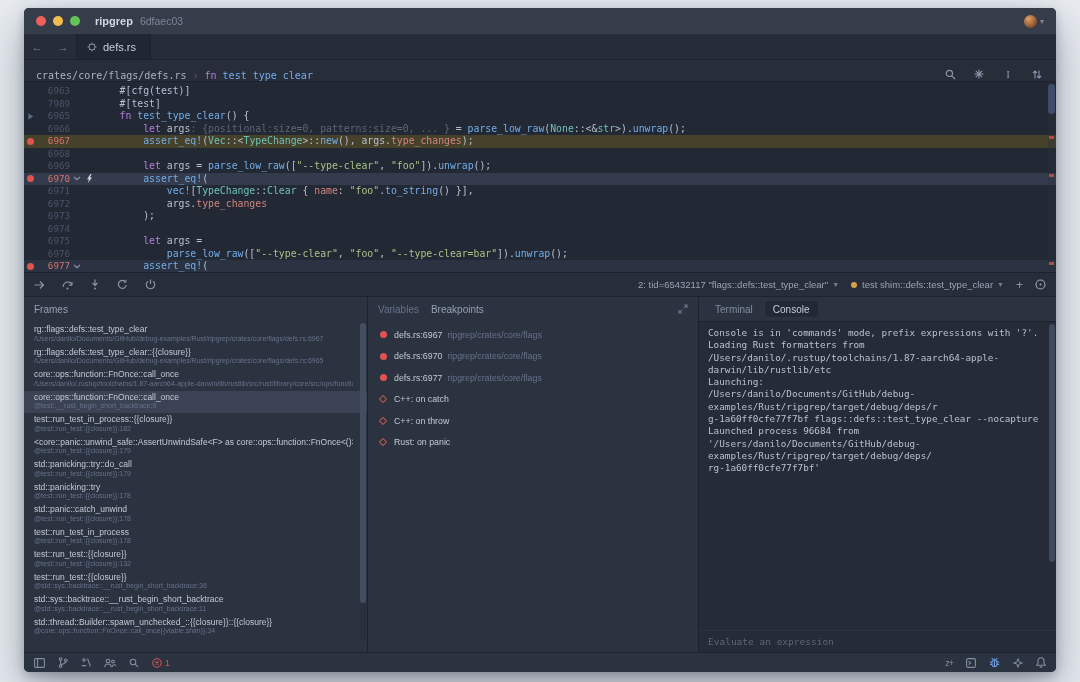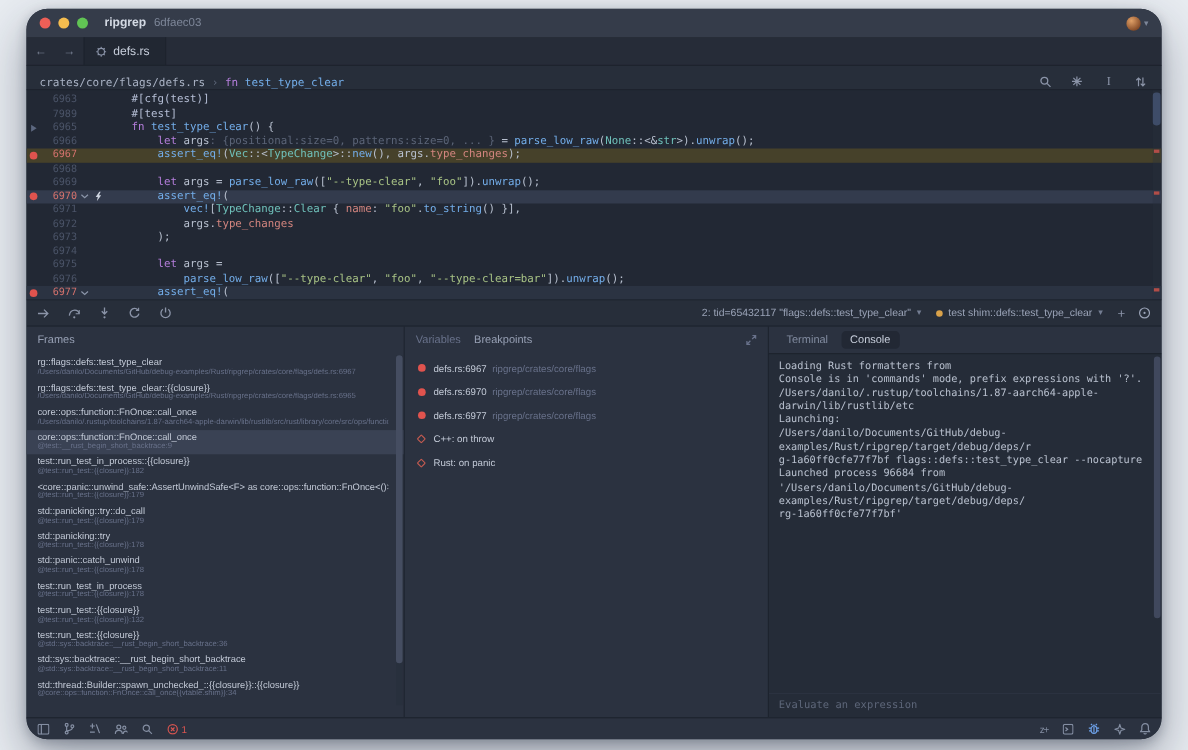--- a/index.html
+++ b/index.html
@@ -1,18 +1,18 @@
 <!DOCTYPE html>
 <html><head>
 <meta charset="utf-8">
 <style>
   *{box-sizing:border-box;margin:0;padding:0}
   html,body{width:1080px;height:682px;overflow:hidden}
   body{background:#e8ecf1;font-family:"Liberation Sans",sans-serif;-webkit-font-smoothing:antialiased}
-  .window{position:absolute;left:24px;top:8px;width:1032px;height:664px;background:#222834;border-radius:19px;
+  .window{position:absolute;left:24px;top:8px;width:1032px;height:664px;background:#222834;border-radius:5px;
     box-shadow:0 18px 44px rgba(25,35,55,.38),0 3px 10px rgba(25,35,55,.25);overflow:hidden;display:flex;flex-direction:column}
   
   .titlebar{height:26px;flex:none;background:#353c4a;display:flex;align-items:center;padding:0 12px;gap:7px}
   .tl{width:10px;height:10px;border-radius:50%}
   .tl.r{background:#ee5f57}.tl.y{background:#f5bd4f}.tl.g{background:#61c454}
   .wtitle{margin-left:8px;font-size:11px;font-weight:bold;color:#d3d9e3}
   .wbranch{font-size:10.5px;color:#7d8698}
   .avatar-wrap{margin-left:auto;display:flex;align-items:center;gap:3px}
   .avatar{width:13px;height:13px;border-radius:50%;background:radial-gradient(circle at 35% 30%,#e0a067,#8a4f2a 70%,#5a3017)}
   .avatar-chev{font-size:8px;color:#7d8698}
@@ -472,40 +472,46 @@
             <span class="bp-ic">
               <span class="bpdot"></span>
             </span>
             <span>defs.rs:6977</span>
             <span class="detail">ripgrep/crates/core/flags</span>
           </div>
           <div class="bp-row">
             <span class="bp-ic">
               <span class="exc"></span>
             </span>
+            <span>C++: on catch</span>
+          </div>
+          <div class="bp-row">
+            <span class="bp-ic">
+              <span class="exc"></span>
+            </span>
             <span>C++: on throw</span>
           </div>
           <div class="bp-row">
             <span class="bp-ic">
               <span class="exc"></span>
             </span>
             <span>Rust: on panic</span>
           </div>
         </div>
     </div>
 
     <div class="panel console">
       <div class="console-tabs">
         <span class="ctab">Terminal</span>
         <span class="ctab active">Console</span>
       </div>
       <div class="console-body">
         <div class="console-out" id="console-out">
+            <div>Console is in 'commands' mode, prefix expressions with '?'.</div>
             <div>Loading Rust formatters from</div>
-            <div>Console is in 'commands' mode, prefix expressions with '?'.</div>
             <div>/Users/danilo/.rustup/toolchains/1.87-aarch64-apple-darwin/lib/rustlib/etc</div>
             <div>Launching:</div>
             <div>/Users/danilo/Documents/GitHub/debug-examples/Rust/ripgrep/target/debug/deps/r</div>
             <div>g-1a60ff0cfe77f7bf flags::defs::test_type_clear --nocapture</div>
             <div>Launched process 96684 from</div>
             <div>'/Users/danilo/Documents/GitHub/debug-examples/Rust/ripgrep/target/debug/deps/</div>
             <div>rg-1a60ff0cfe77f7bf'</div>
           </div>
         <div class="co-scroll"></div>
         <div class="console-input">Evaluate an expression</div>

